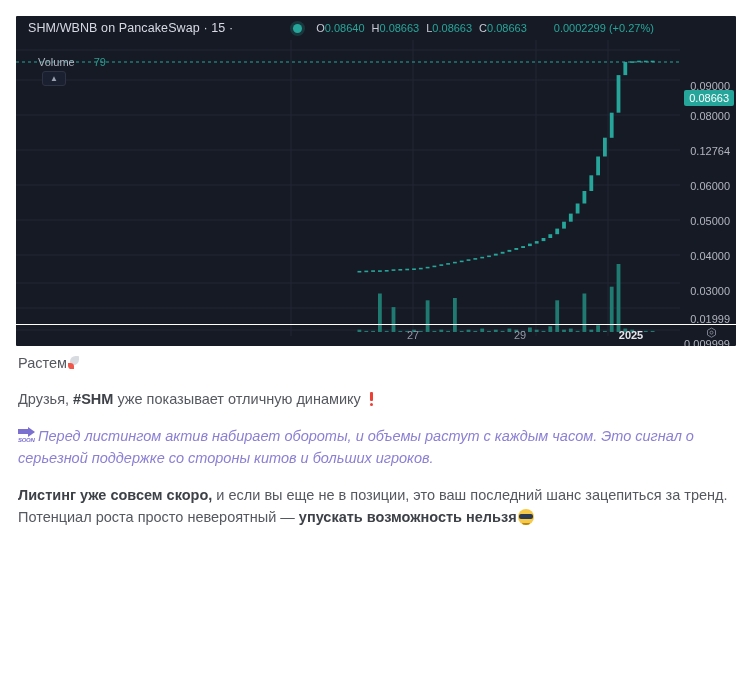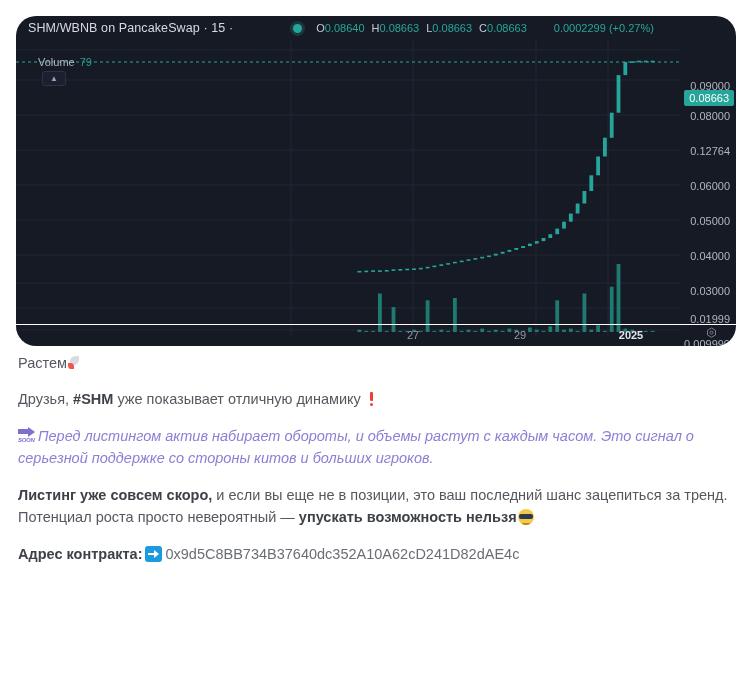--- a/index.html
+++ b/index.html
@@ -9,21 +9,21 @@
     font-family: "Liberation Sans", sans-serif;
     overflow: hidden;
   }
 
   
   #chart-card {
     position: absolute;
     left: 16px; top: 16px;
     width: 720px; height: 330px;
     background: #161a25;
-    border-radius: 20px;
+    border-radius: 1px;
     overflow: hidden;
   }
 
   #chart-header {
     position: absolute; left: 0; top: 0;
     width: 100%; height: 24px;
     display: flex; align-items: center;
     padding-left: 12px;
     font-size: 12.5px;
     color: #d7dae3;
@@ -41,21 +41,21 @@
   .ohlc .lbl { color: #c9ccd6; margin-left: 7px; }
   .ohlc .lbl:first-child { margin-left: 0; }
   .ohlc .val { color: #26a69a; }
   .ohlc .chg { color: #26a69a; margin-left: 27px; }
 
   #volume-legend {
     position: absolute; left: 22px; top: 40px;
     font-size: 11px; color: #b4b8c4;
     z-index: 5;
   }
-  #volume-legend .vnum { color: #2b9c8f; margin-left: 5px; }
+  #volume-legend .vnum { color: #2b9c8f; margin-left: 19px; }
 
   #collapse-btn {
     position: absolute; left: 26px; top: 55px;
     width: 24px; height: 15px;
     border: 1px solid #2d3344;
     border-radius: 3px;
     background: #1b2030;
     display: flex; align-items: center; justify-content: center;
     color: #9aa0b0; font-size: 8px;
     z-index: 5;
@@ -339,18 +339,15 @@
   </div>
 
   <div class="para purple">
     <span class="e-soon"><span class="ar"></span><span class="ah"></span><span class="tx">SOON</span></span><span>Перед листингом актив набирает обороты, и объемы растут с каждым часом. Это сигнал о серьезной поддержке со стороны китов и больших игроков.</span>
   </div>
 
   <div class="para">
     <b>Листинг уже совсем скоро,</b><span> и если вы еще не в позиции, это ваш последний шанс зацепиться за тренд. Потенциал роста просто невероятный — </span><b>упускать возможность нельзя</b><span class="e-cool"></span>
   </div>
 
-  <div class="para">
-    <b>Адрес контракта:</b><span class="e-arrow"></span><span class="mono-addr">0x9d5C8BB734B37640dc352A10A62cD241D82dAE4c</span>
-  </div>
 
 
 </div>
 
 </body></html>

